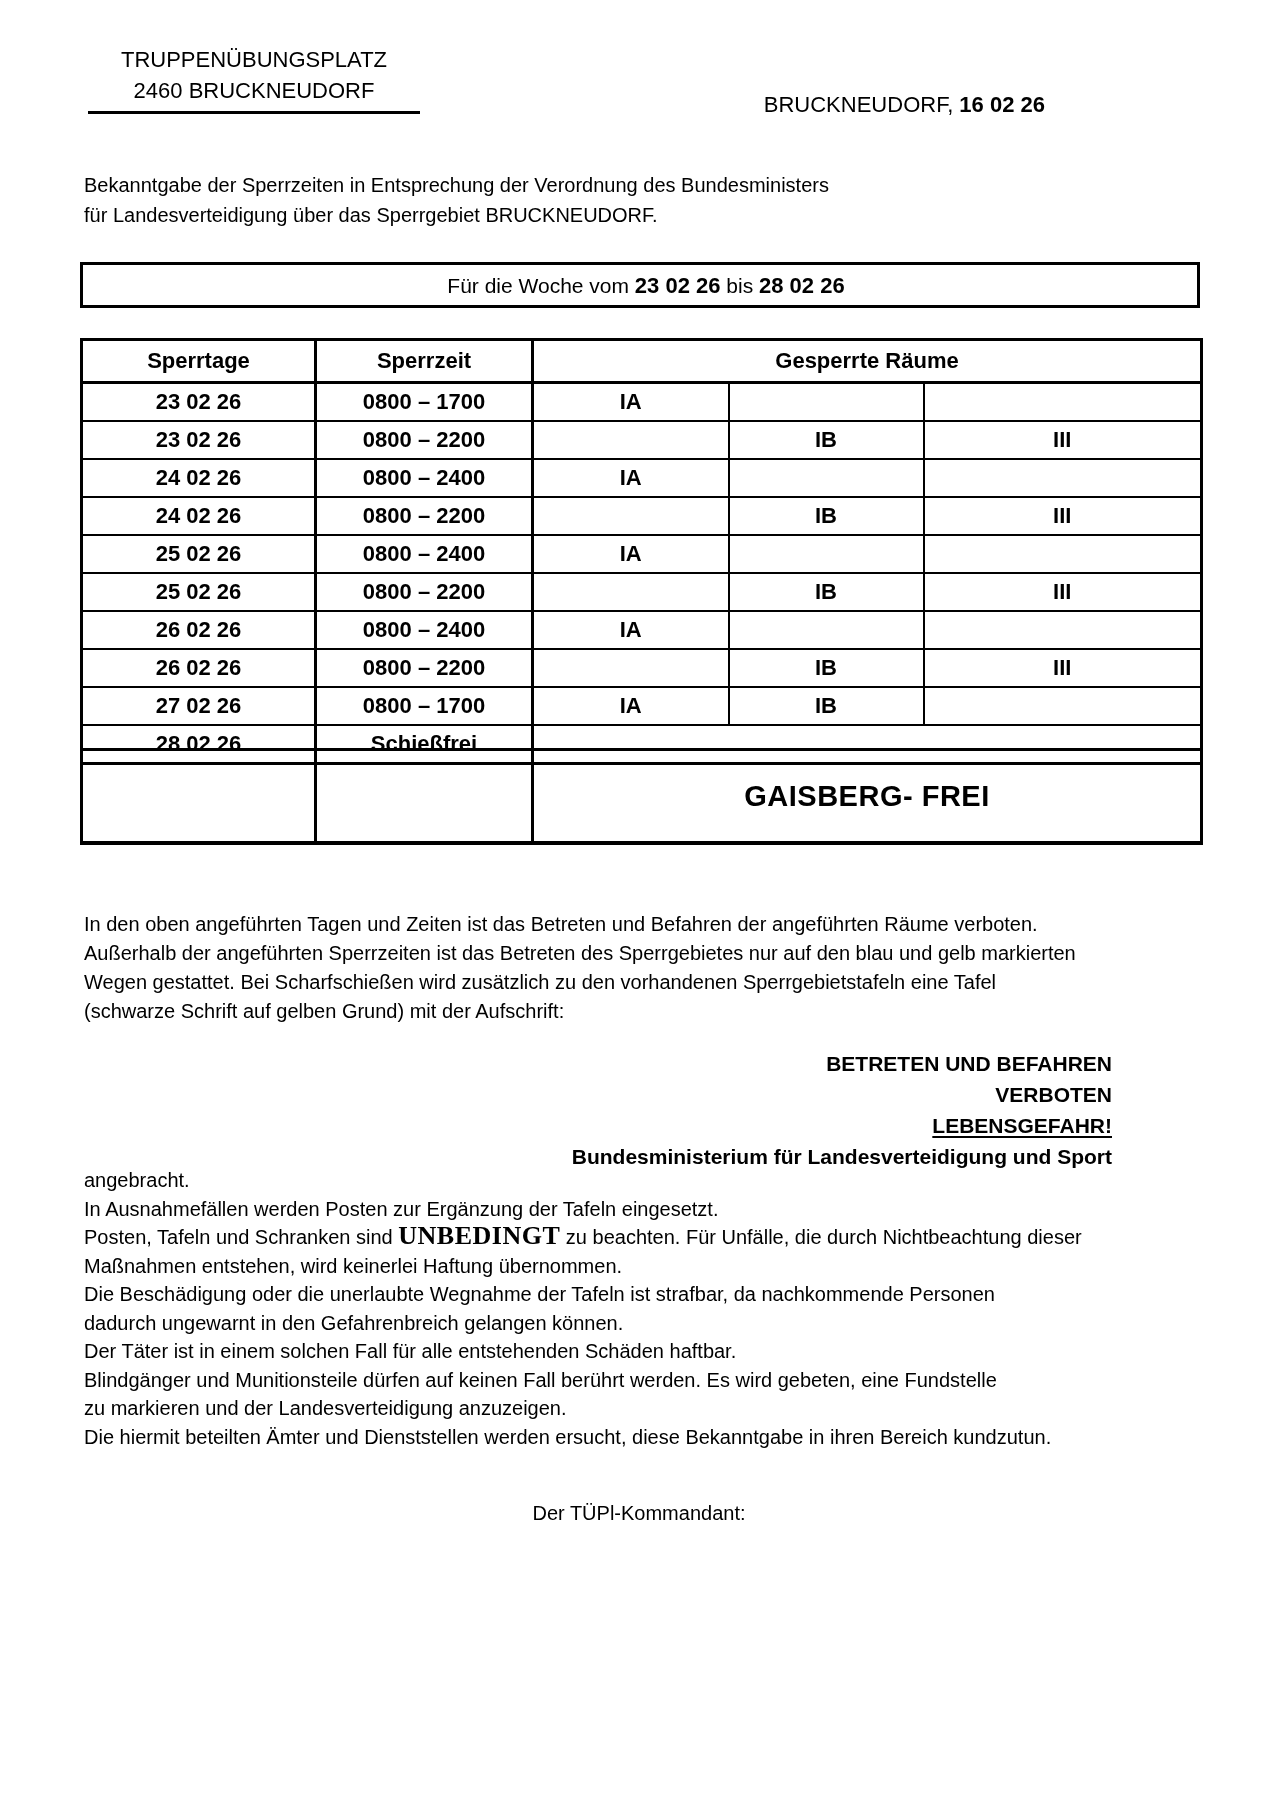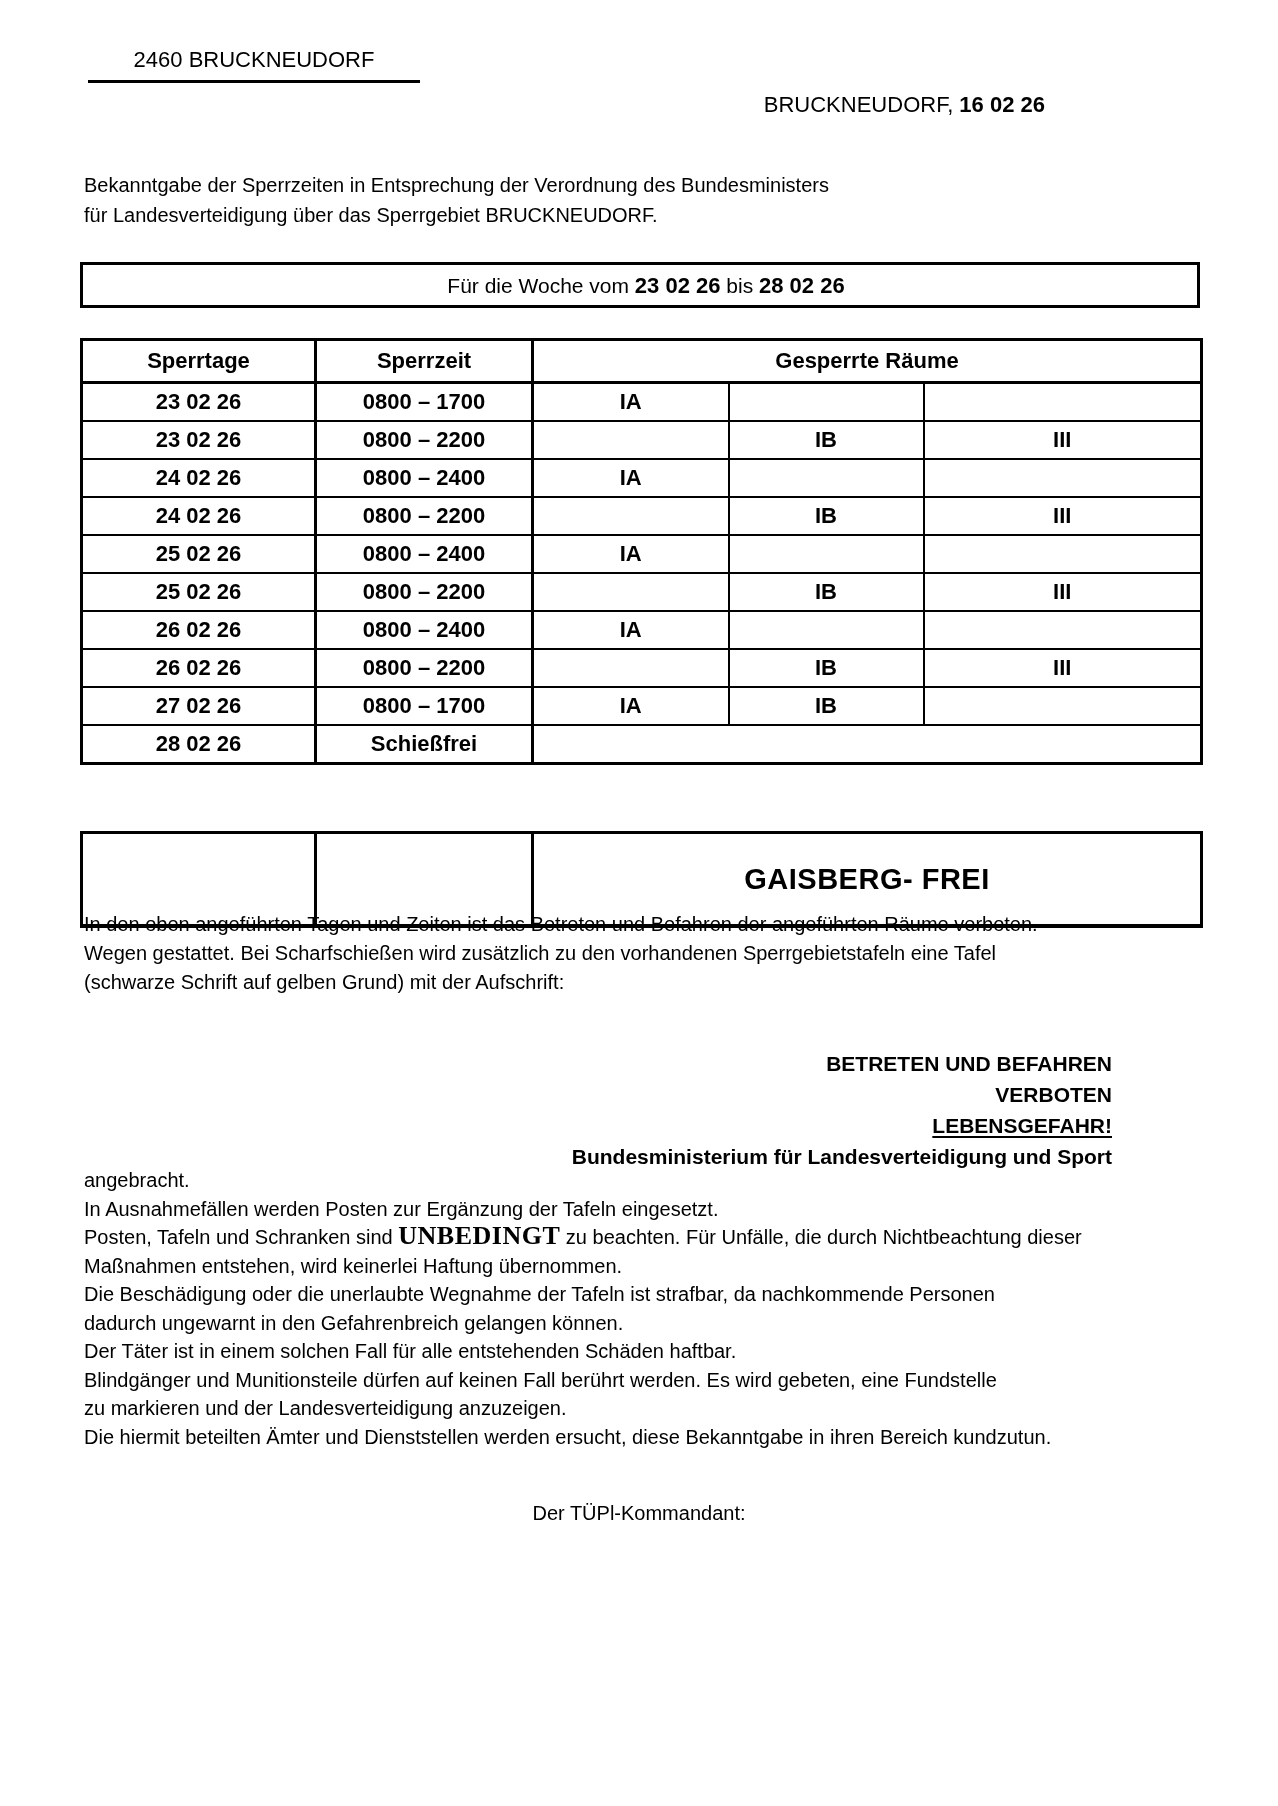--- a/index.html
+++ b/index.html
@@ -80,21 +80,21 @@
     overflow: hidden;
   }
   .main-table thead th { height: 40px; border-bottom: 3px solid #000; }
   .main-table td { height: 36px; }
   .main-table .c-time, .main-table th.h-time { border-left: 3px solid #000; }
   .main-table .c-r1, .main-table th.h-raeume { border-left: 3px solid #000; }
   
   .gaisberg-table {
     position: absolute;
     left: 80px;
-    top: 831px;
+    top: 748px;
     width: 1120px;
     border-collapse: collapse;
     table-layout: fixed;
     border: 3px solid #000;
     border-bottom-width: 4px;
   }
   .gaisberg-table td {
     border: 3px solid #000;
     height: 90px;
     text-align: center;
@@ -149,20 +149,21 @@
     font-size: 20px;
   }
 </style>
 </head>
 <body>
 
 <div class="page">
 
   <div class="letterhead">
 
+      <div class="line">TRUPPENÜBUNGSPLATZ</div>
 
 
       <div class="line">2460 BRUCKNEUDORF</div>
     </div>
 
   <div class="place-date"><span>BRUCKNEUDORF, </span><span class="bold">16 02 26</span></div>
 
   <div class="intro">
 
       <div class="line">Bekanntgabe der Sperrzeiten in Entsprechung der Verordnung des Bundesministers</div>
@@ -271,20 +272,21 @@
         <td></td>
         <td>GAISBERG- FREI</td>
       </tr>
     </tbody>
   </table>
 
   <div class="para1">
 
       <div class="line">In den oben angeführten Tagen und Zeiten ist das Betreten und Befahren der angeführten Räume verboten.</div>
 
+      <div class="line">Außerhalb der angeführten Sperrzeiten ist das Betreten des Sperrgebietes nur auf den blau und gelb markierten</div>
 
       <div class="line">Wegen gestattet. Bei Scharfschießen wird zusätzlich zu den vorhandenen Sperrgebietstafeln eine Tafel</div>
 
       <div class="line">(schwarze Schrift auf gelben Grund) mit der Aufschrift:</div>
     </div>
 
   <div class="notice-block">
     <div class="line">BETRETEN UND BEFAHREN</div>
     <div class="line">VERBOTEN</div>
     <div class="line notice-danger">LEBENSGEFAHR!</div>

